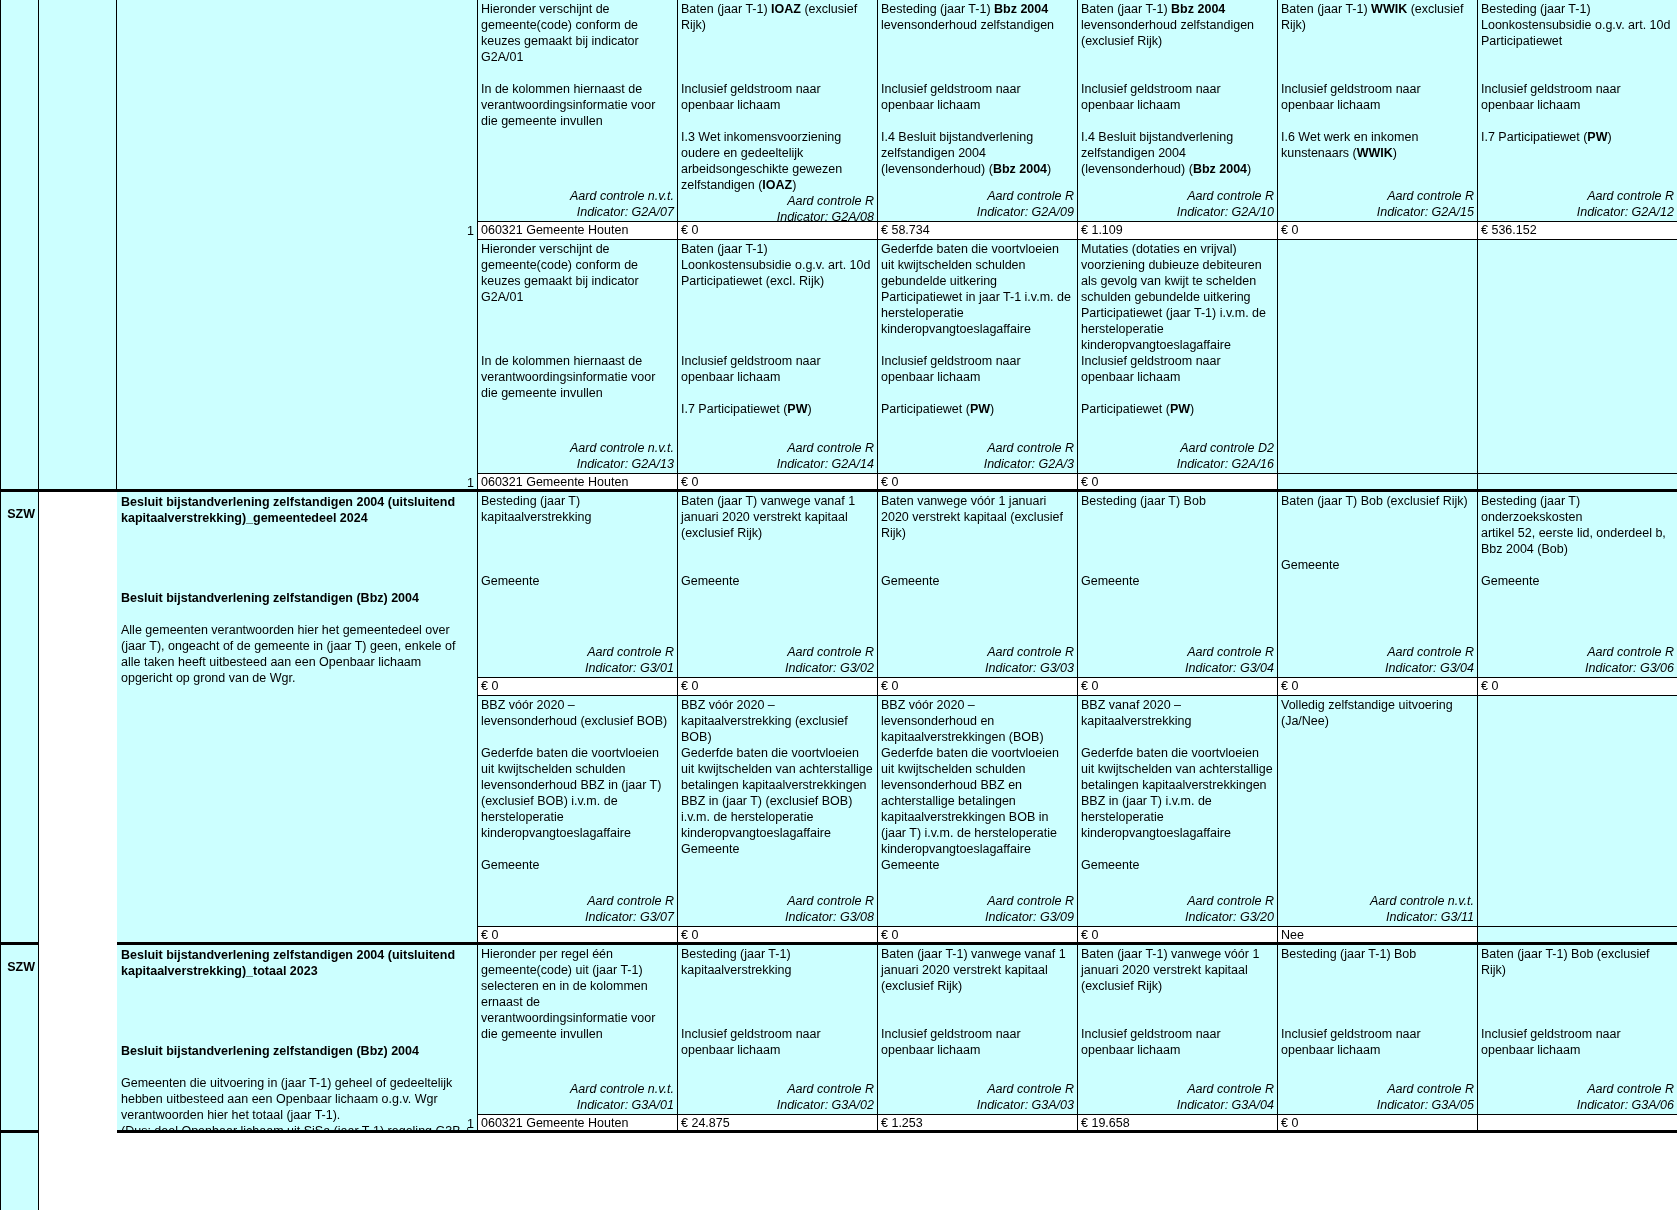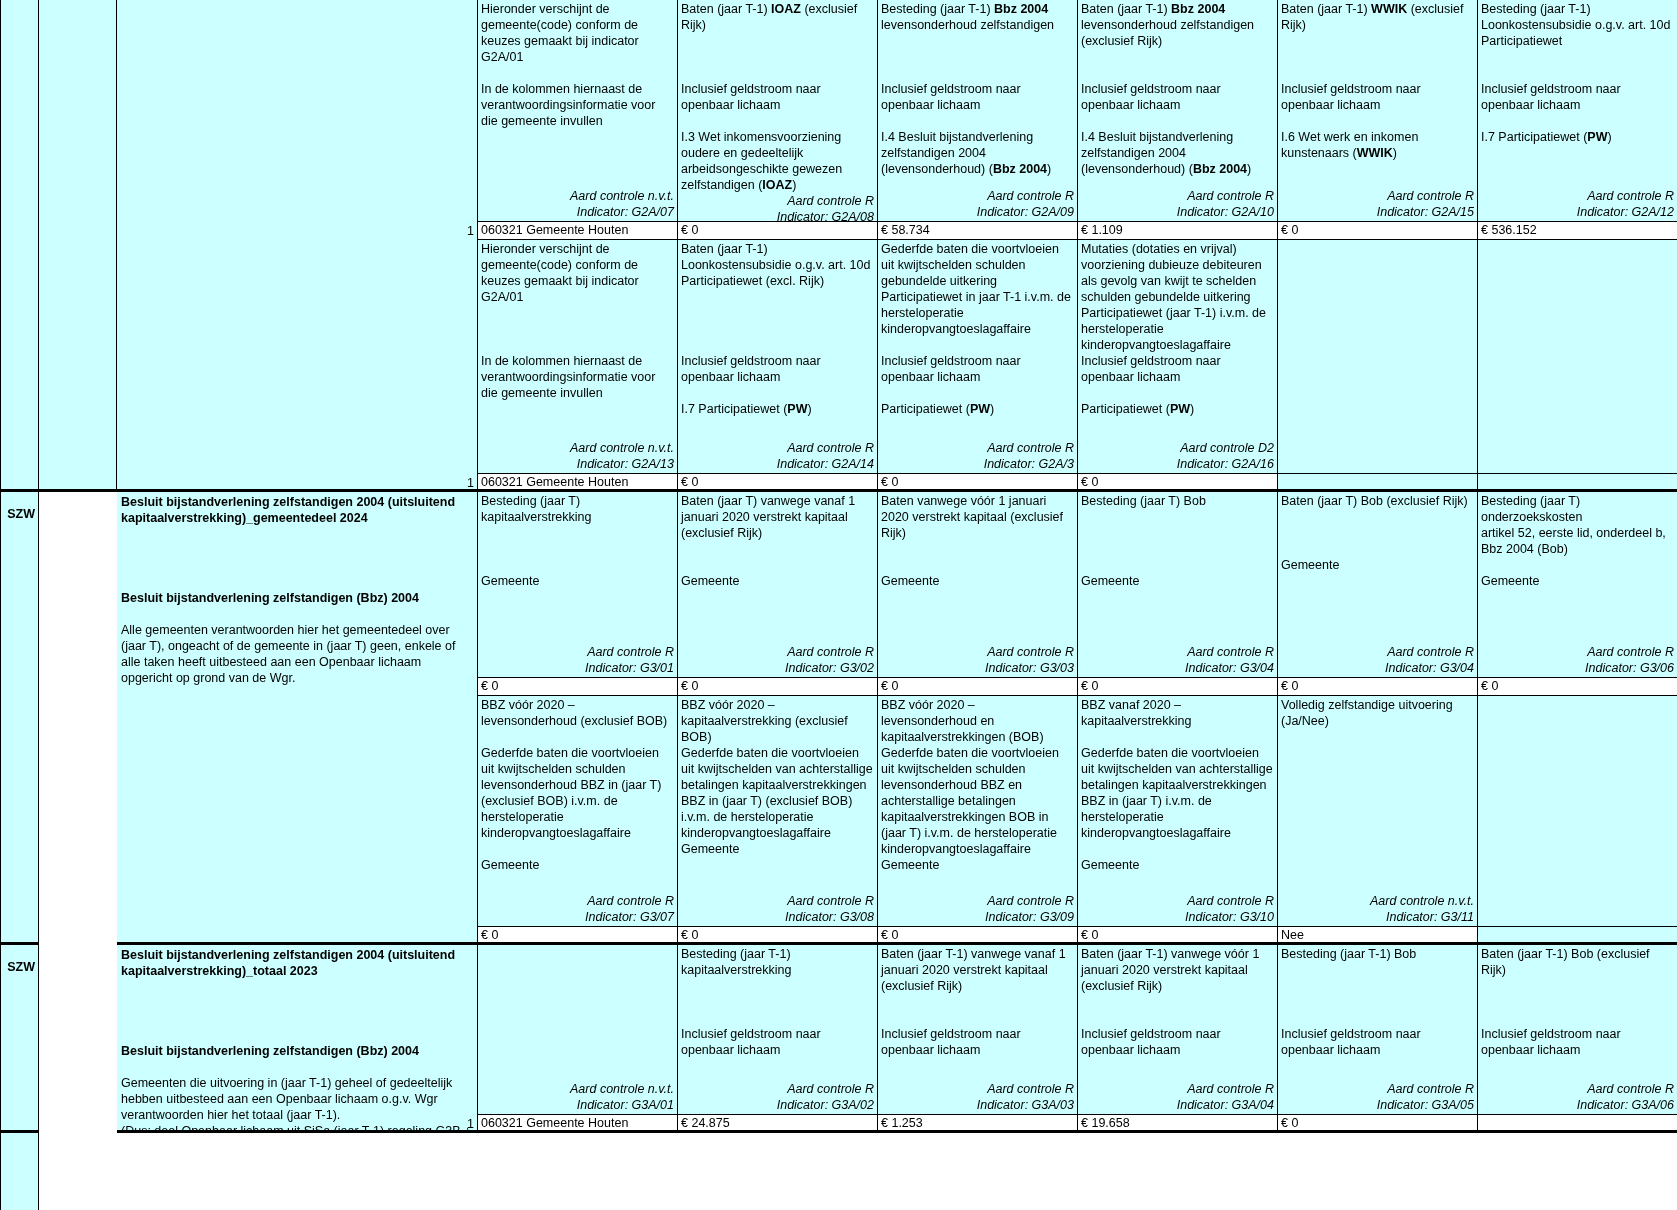--- a/index.html
+++ b/index.html
@@ -205,21 +205,21 @@
     <div class="body">BBZ vóór 2020 –<br>levensonderhoud en kapitaalverstrekkingen (BOB)<br>Gederfde baten die voortvloeien uit kwijtschelden schulden levensonderhoud BBZ en achterstallige betalingen kapitaalverstrekkingen BOB in (jaar T) i.v.m. de hersteloperatie kinderopvangtoeslagaffaire<br>Gemeente</div>
     <div class="foot">
       <div>Aard controle R</div>
       <div>Indicator: G3/09</div>
     </div>
   </div>
   <div class="cell hdr" style="grid-area:7/7">
     <div class="body">BBZ vanaf 2020 –<br>kapitaalverstrekking<br><br>Gederfde baten die voortvloeien uit kwijtschelden van achterstallige betalingen kapitaalverstrekkingen BBZ in (jaar T) i.v.m. de hersteloperatie kinderopvangtoeslagaffaire<br><br>Gemeente</div>
     <div class="foot">
       <div>Aard controle R</div>
-      <div>Indicator: G3/10</div>
+      <div>Indicator: G3/20</div>
     </div>
   </div>
   <div class="cell hdr" style="grid-area:7/8">
     <div class="body">Volledig zelfstandige uitvoering (Ja/Nee)</div>
     <div class="foot">
       <div>Aard controle n.v.t.</div>
       <div>Indicator: G3/11</div>
     </div>
   </div>
   <div class="cell" style="grid-area:7/9"></div>
@@ -231,20 +231,21 @@
   <div class="cell val tb" style="grid-area:8/8">Nee</div>
   <div class="cell tb" style="grid-area:8/9"></div>
 
   <div class="cell tb lbl" style="grid-area:9/1/11/2">SZW</div>
   <div class="cell tb desc" style="grid-area:9/3/11/4">
     <div><b>Besluit bijstandverlening zelfstandigen 2004 (uitsluitend kapitaalverstrekking)_totaal 2023</b><br><br><br><br><br><b>Besluit bijstandverlening zelfstandigen (Bbz) 2004</b><br><br>Gemeenten die uitvoering in (jaar T-1) geheel of gedeeltelijk hebben uitbesteed aan een Openbaar lichaam o.g.v. Wgr verantwoorden hier het totaal (jaar T-1).<br>(Dus: deel Openbaar lichaam uit SiSa (jaar T-1) regeling G3B + deel gemeente uit (jaar T-1) regeling G3)</div>
     <span class="rownum" style="top:171px">1</span>
   </div>
 
   <div class="cell hdr" style="grid-area:9/4">
+    <div class="body">Hieronder per regel één gemeente(code) uit (jaar T-1) selecteren en in de kolommen ernaast de verantwoordingsinformatie voor die gemeente invullen</div>
     <div class="foot">
       <div>Aard controle n.v.t.</div>
       <div>Indicator: G3A/01</div>
     </div>
   </div>
   <div class="cell hdr" style="grid-area:9/5">
     <div class="body">Besteding (jaar T-1)<br>kapitaalverstrekking<br><br><br><br>Inclusief geldstroom naar openbaar lichaam</div>
     <div class="foot">
       <div>Aard controle R</div>
       <div>Indicator: G3A/02</div>

